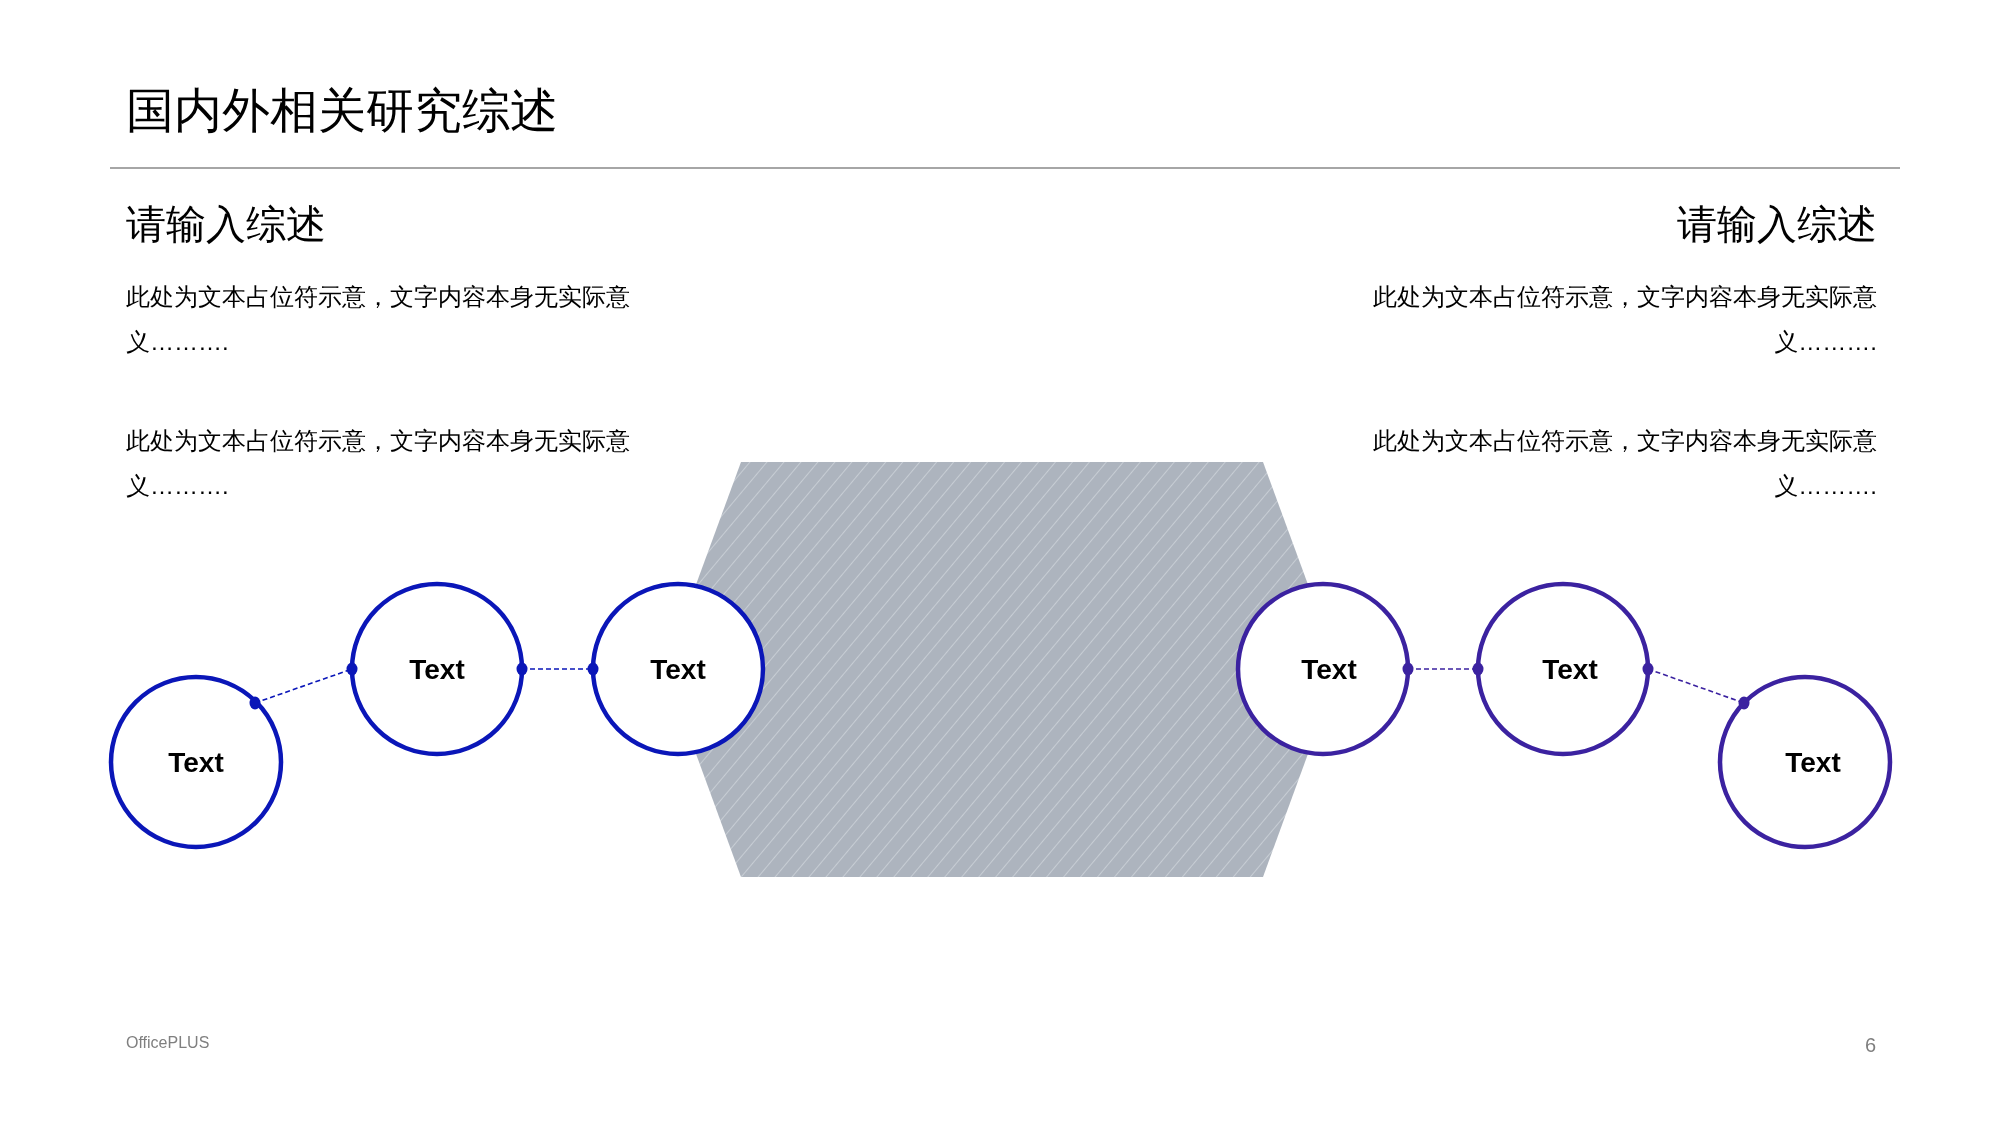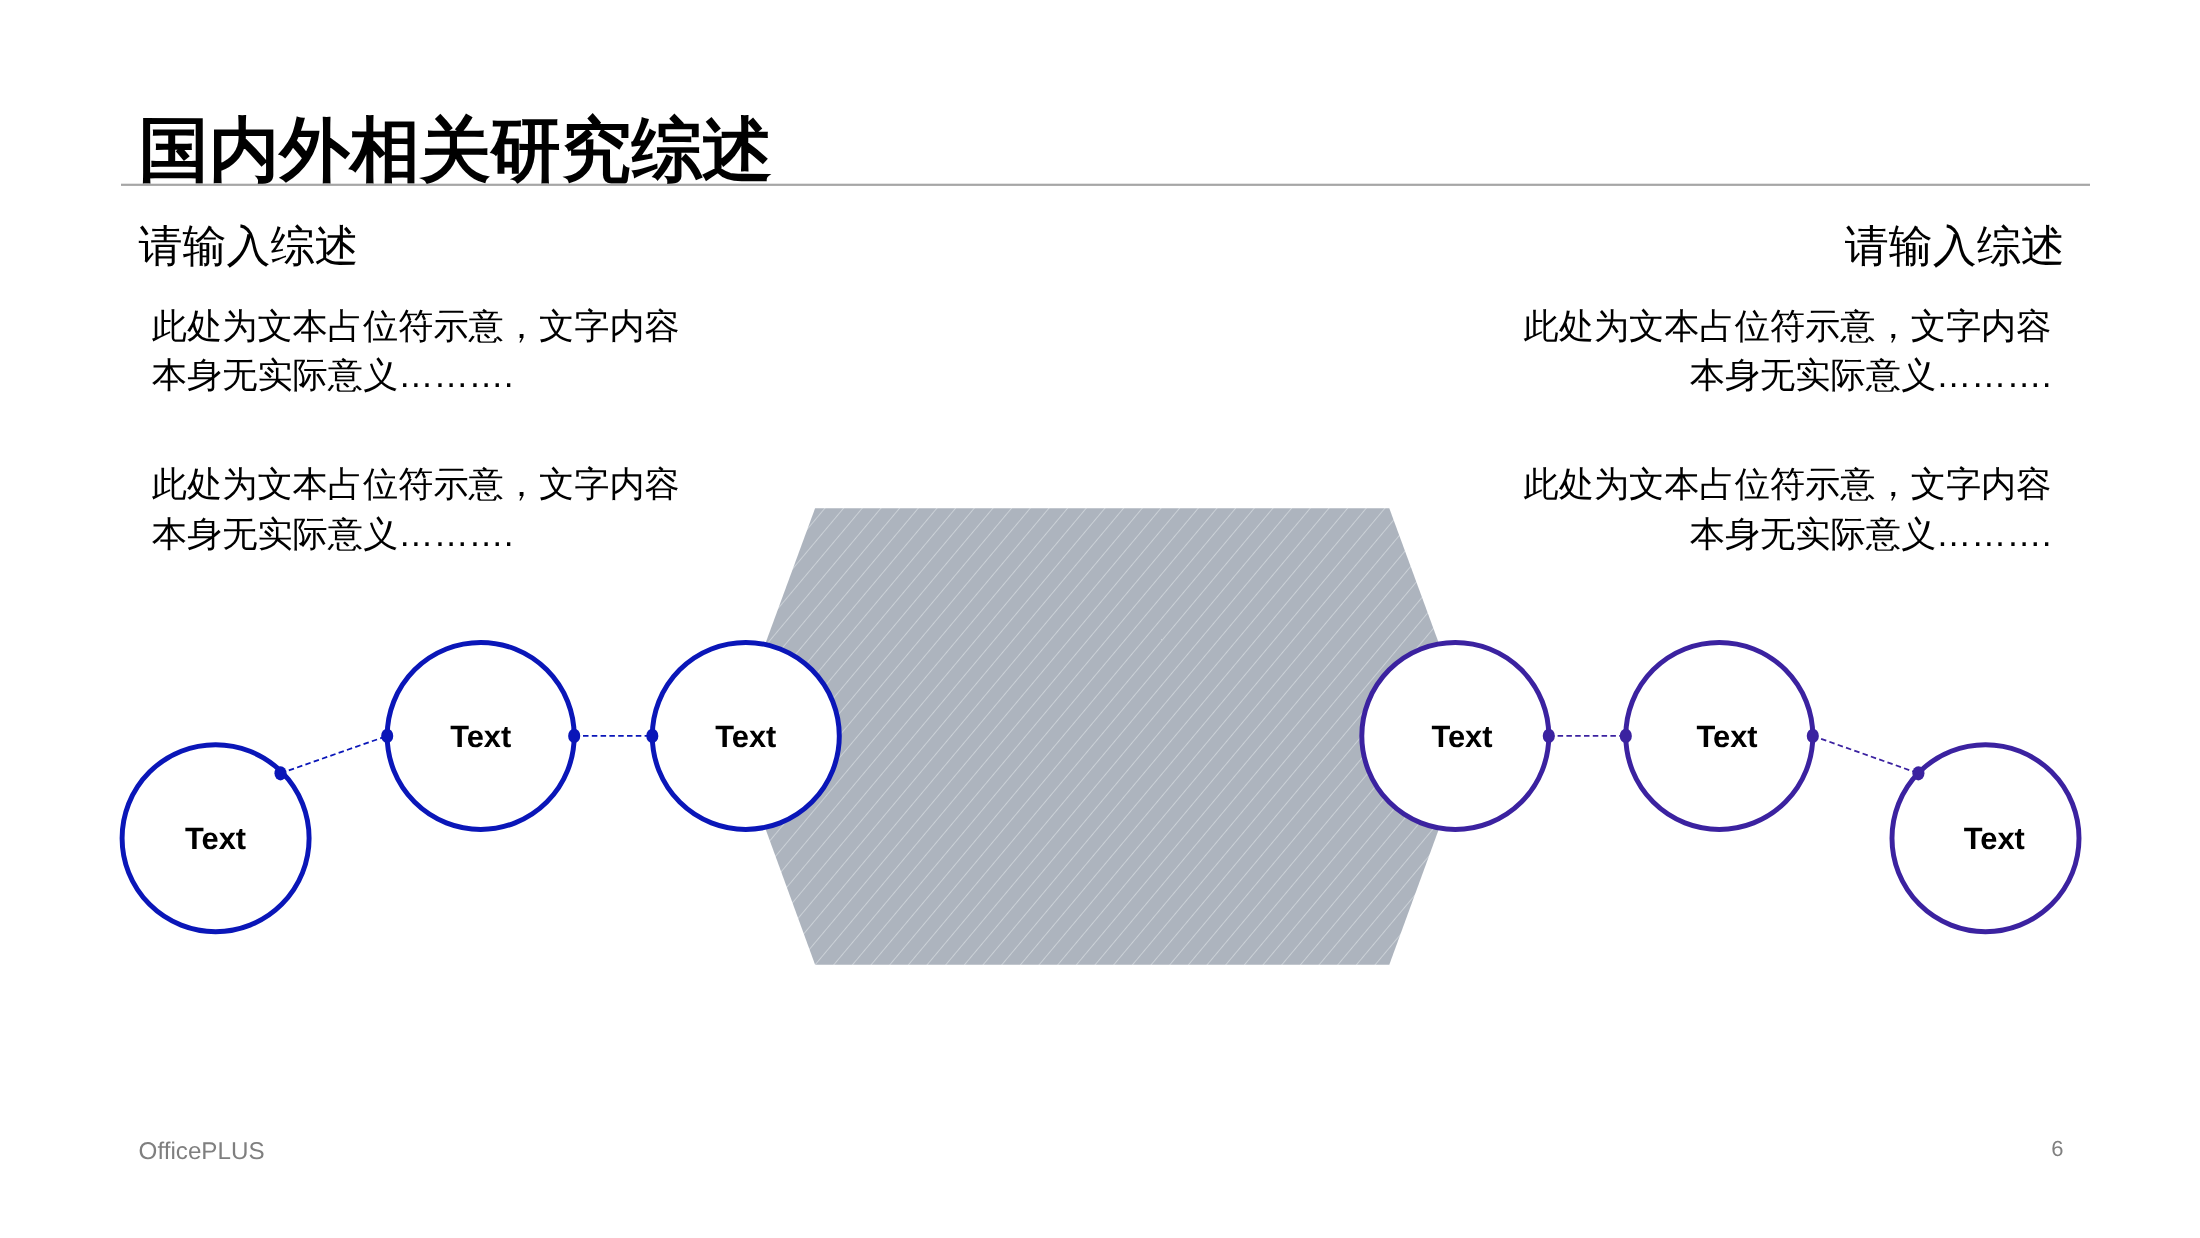--- a/index.html
+++ b/index.html
@@ -1,30 +1,30 @@
 <!DOCTYPE html>
 <html><head>
 <meta charset="utf-8">
 <style>
   html, body { margin: 0; padding: 0; background: #ffffff; }
   body { width: 2000px; height: 1125px; position: relative; overflow: hidden;
          font-family: "Liberation Sans", "DejaVu Sans", sans-serif; color: #000; }
-  .slide-title { position: absolute; left: 126px; top: 101px; font-size: 64px; font-weight: bold;
+  .slide-title { position: absolute; left: 126px; top: 76px; font-size: 48px; font-weight: normal;
                  line-height: 70px; letter-spacing: 0px; white-space: nowrap; }
   .title-rule { position: absolute; left: 110px; top: 167px; width: 1790px; height: 2px; background: #a6a6a6; }
   .col { position: absolute; top: 196px; width: 520px; }
   .col-left { left: 126px; text-align: left; }
   .col-right { left: 1357px; text-align: right; }
   .col h2 { margin: 0; font-size: 40px; font-weight: normal; line-height: 56px; white-space: nowrap; }
-  .col p { margin: 12px; font-size: 32px; line-height: 45px; }
+  .col p { margin: 0; font-size: 24px; line-height: 45px; }
   .col .p1 { margin-top: 22px; }
   .col .p2 { margin-top: 54px; }
   .diagram { position: absolute; left: 0; top: 0; width: 2000px; height: 1125px; }
   .circle-label { font-family: "Liberation Sans", sans-serif; font-weight: bold; font-size: 28px; }
-  .footer-brand { position: absolute; left: 126px; top: 1034px; font-size: 22px; color: #7f7f7f; }
+  .footer-brand { position: absolute; left: 126px; top: 1034px; font-size: 16px; color: #7f7f7f; }
   .footer-page { position: absolute; right: 124px; top: 1034px; font-size: 20px; color: #7f7f7f; }
 </style>
 </head>
 <body>
 
 <div class="slide-title">国内外相关研究综述</div>
 <div class="title-rule"></div>
 
 <div class="col col-left">
   <h2>请输入综述</h2>

